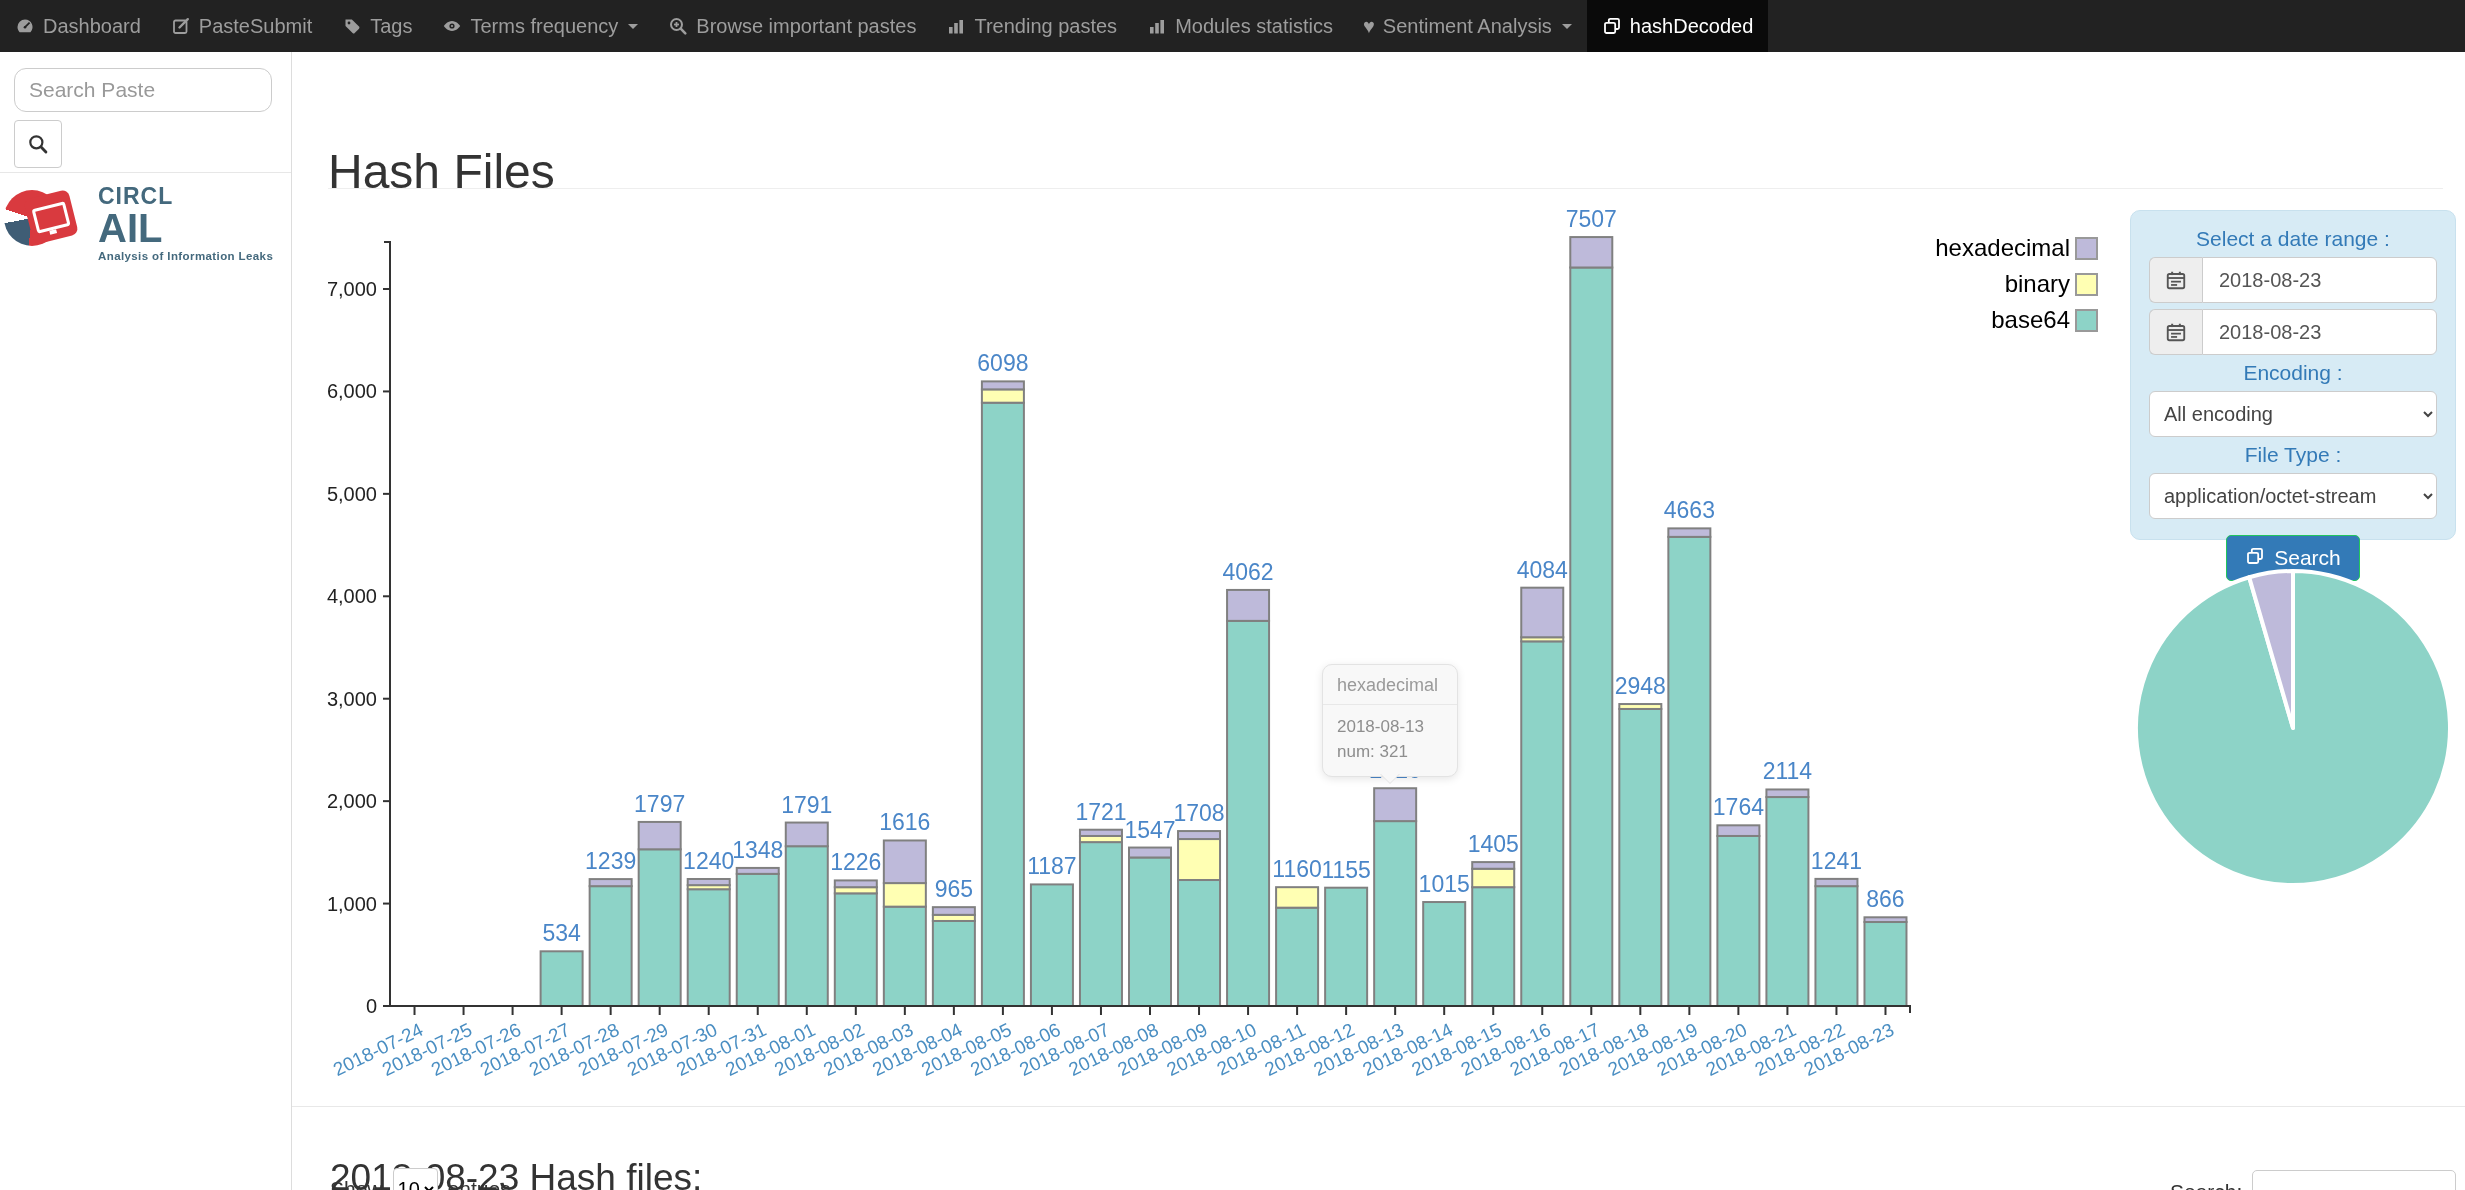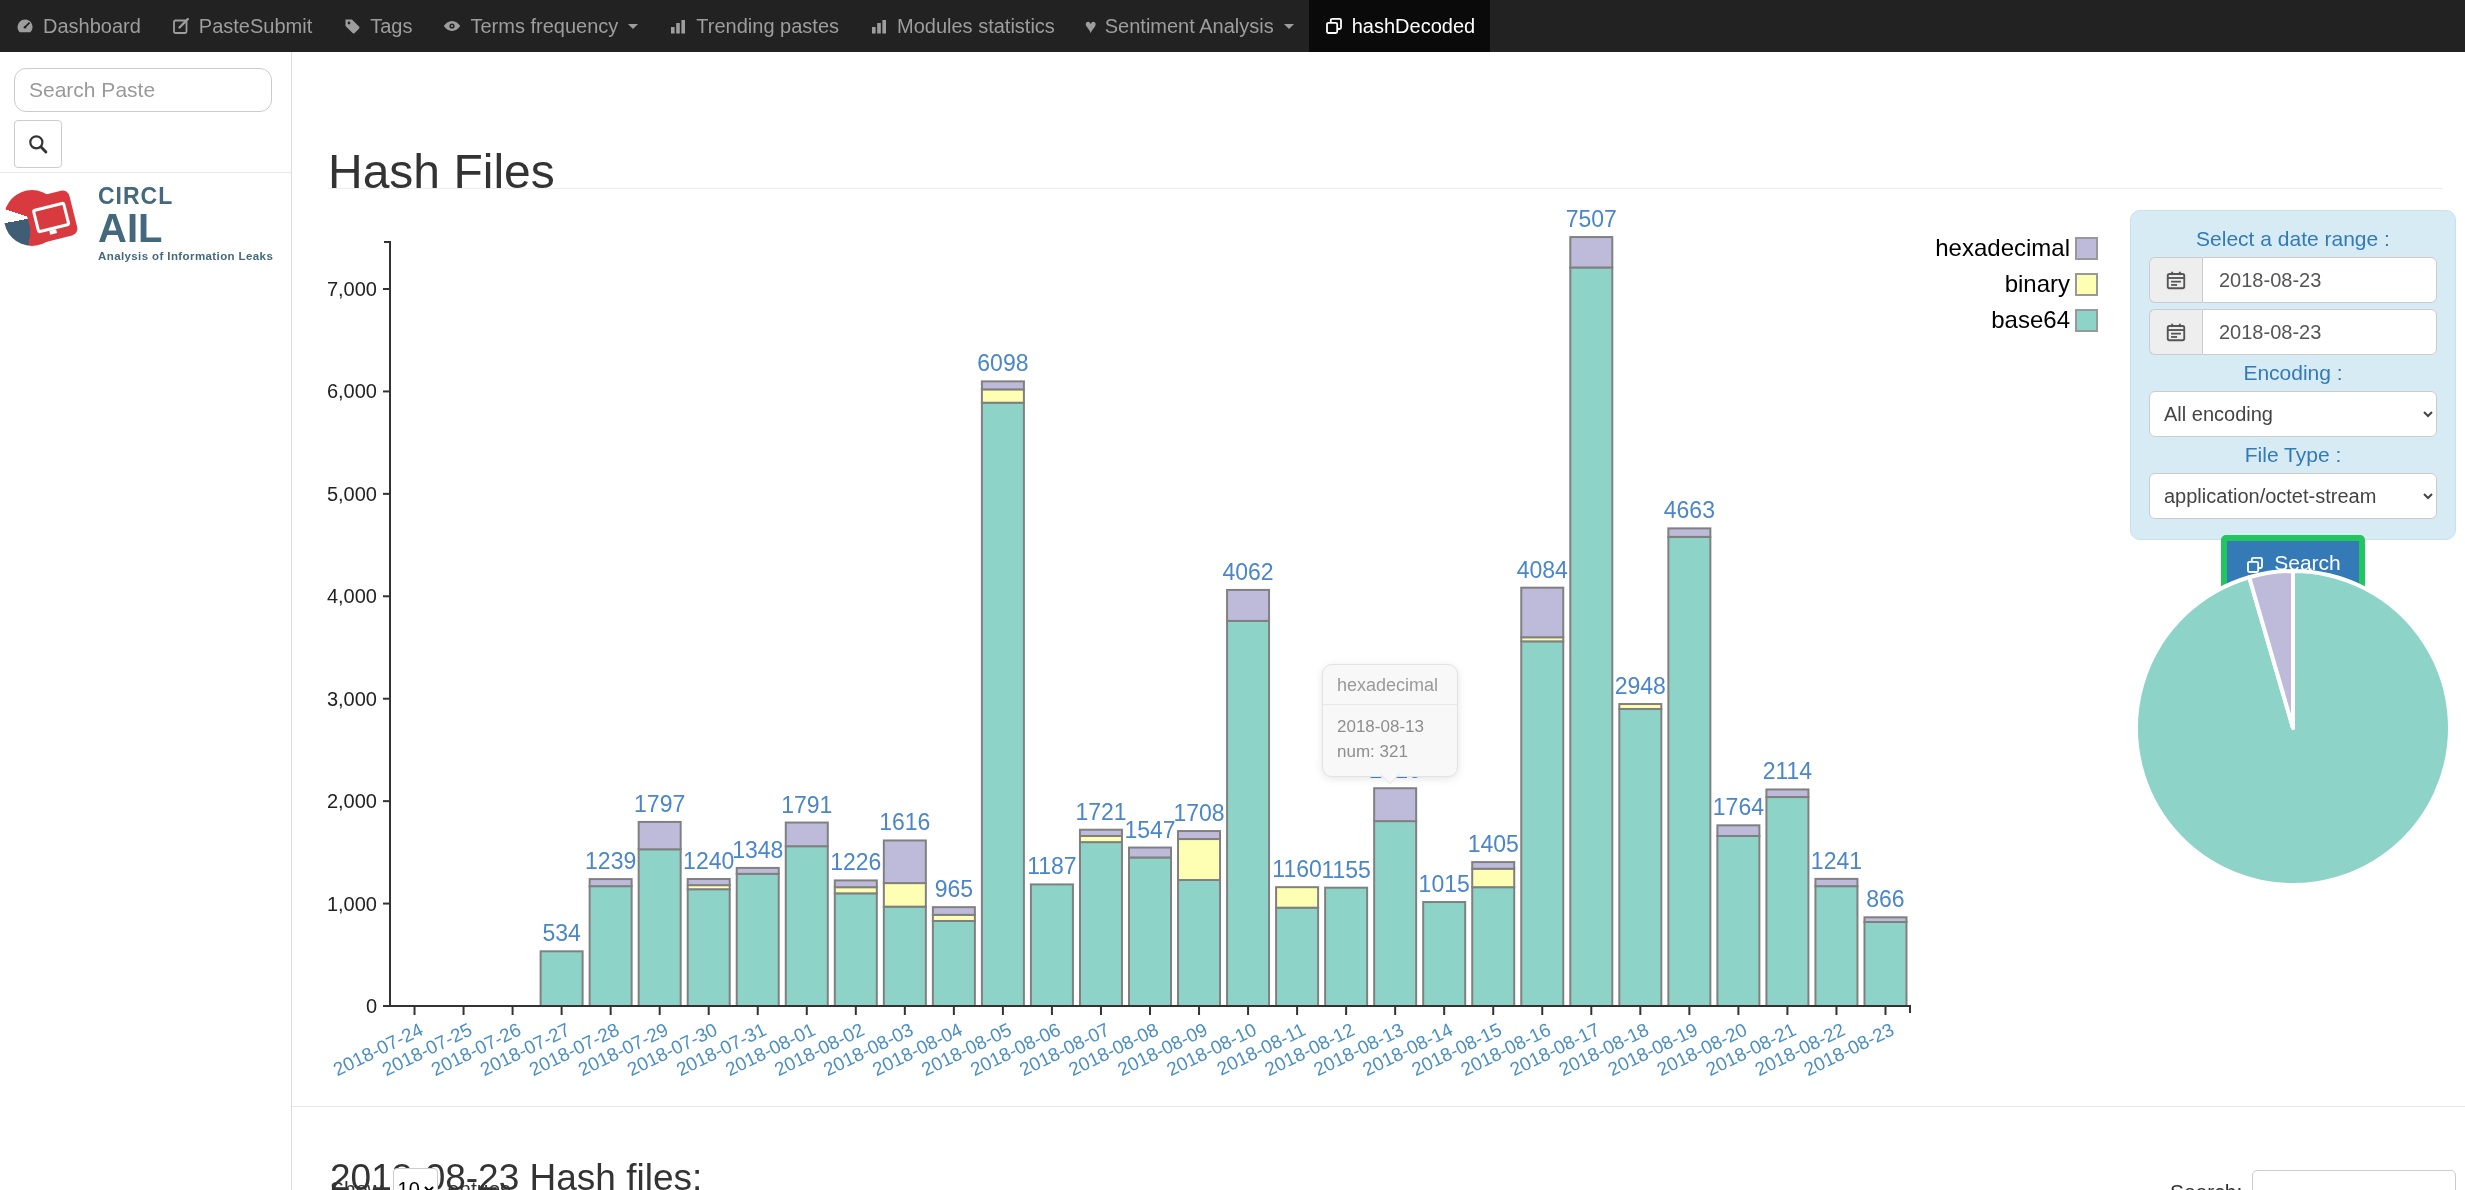--- a/index.html
+++ b/index.html
@@ -46,21 +46,21 @@
   .tooltip-body{padding:10px 14px 12px;font-size:17px;color:#8e8e8e;line-height:1.45;}
   .tooltip:after{content:"";position:absolute;left:50%;bottom:-16px;margin-left:-9px;border:9px solid transparent;border-top-color:#f8f8f8;}
   .tooltip:before{content:"";position:absolute;left:50%;bottom:-18px;margin-left:-10px;border:10px solid transparent;border-top-color:#e3e3e3;}
   
   .filter-panel{position:absolute;left:2130px;top:210px;width:326px;height:330px;background:#d7ebf5;border:1px solid #c8e1ee;border-radius:10px;box-sizing:border-box;padding:10px 18px;text-align:center;}
   .panel-label{color:#337ab7;font-size:21px;margin:6px 0;}
   .input-group{display:flex;height:46px;margin:6px 0;}
   .input-addon{width:52px;background:#eee;border:1px solid #ccc;border-right:none;border-radius:6px 0 0 6px;display:flex;align-items:center;justify-content:center;}
   .date-input{flex:1;border:1px solid #ccc;border-radius:0 6px 6px 0;font-size:20px;color:#555;padding:0 16px;outline:none;min-width:0;font-family:inherit;}
   .panel-select{width:100%;height:46px;font-size:20px;color:#444;border:1px solid #ccc;border-radius:6px;background:#fff;padding:0 10px;font-family:inherit;}
-  .search-btn{margin-top:16px;background:#337ab7;border:6px solid #22c55e;color:#fff;font-size:21px;border-radius:5px;padding:10px 18px;display:inline-flex;align-items:flex-end;gap:9px;cursor:pointer;font-family:inherit;}
+  .search-btn{margin-top:16px;background:#337ab7;border:1px solid #22c55e;color:#fff;font-size:21px;border-radius:5px;padding:10px 18px;display:inline-flex;align-items:flex-start;gap:9px;cursor:pointer;font-family:inherit;}
   
   .piechart{position:absolute;left:2128px;top:563px;}
   
   .bottom-rule{position:absolute;left:292px;top:1106px;width:2173px;border-top:1px solid #e8e8e8;}
   .bottom-heading{position:absolute;left:330px;top:1120px;font-size:37px;font-weight:500;color:#333;}
   .show-entries{position:absolute;left:330px;top:1168px;display:flex;align-items:center;gap:10px;font-size:21px;color:#333;}
   .entries-select{height:42px;font-size:20px;border:1px solid #ccc;border-radius:4px;background:#fff;font-family:inherit;}
   .table-search{position:absolute;left:2170px;top:1170px;display:flex;align-items:center;gap:10px;font-size:21px;color:#333;}
   .table-search input{width:204px;height:44px;border:1px solid #ccc;border-radius:5px;outline:none;font-size:20px;padding:0 10px;box-sizing:border-box;font-family:inherit;}
 </style>
@@ -91,20 +91,29 @@
     <span>Tags</span>
   </div>
   <div class="nav-item">
     <svg width="20" height="20" viewBox="0 0 20 20">
         <path d="M10 5C5.6 5 2.6 8.9 1.8 10c.8 1.1 3.8 5 8.2 5s7.4-3.9 8.2-5C17.4 8.9 14.4 5 10 5Z" fill="currentColor"></path>
         <circle cx="10" cy="10" r="2.6" fill="#222"></circle>
         <circle cx="10" cy="10" r="1.1" fill="currentColor"></circle>
       </svg>
     <span>Terms frequency</span>
     <span class="caret"></span>
+  </div>
+  <div class="nav-item">
+    <svg width="20" height="20" viewBox="0 0 20 20">
+        <circle cx="8.5" cy="8.5" r="5.5" fill="none" stroke="currentColor" stroke-width="2"></circle>
+        <line x1="6" y1="8.5" x2="11" y2="8.5" stroke="currentColor" stroke-width="1.8"></line>
+        <line x1="8.5" y1="6" x2="8.5" y2="11" stroke="currentColor" stroke-width="1.8"></line>
+        <line x1="12.7" y1="12.7" x2="17.3" y2="17.3" stroke="currentColor" stroke-width="2.6" stroke-linecap="round"></line>
+      </svg>
+    <span>Browse important pastes</span>
   </div>
   <div class="nav-item">
     <svg width="20" height="20" viewBox="0 0 20 20">
         <rect x="3" y="11" width="3.6" height="6.5" fill="currentColor"></rect>
         <rect x="8.2" y="7" width="3.6" height="10.5" fill="currentColor"></rect>
         <rect x="13.4" y="4" width="3.6" height="13.5" fill="currentColor"></rect>
       </svg>
     <span>Trending pastes</span>
   </div>
   <div class="nav-item">

